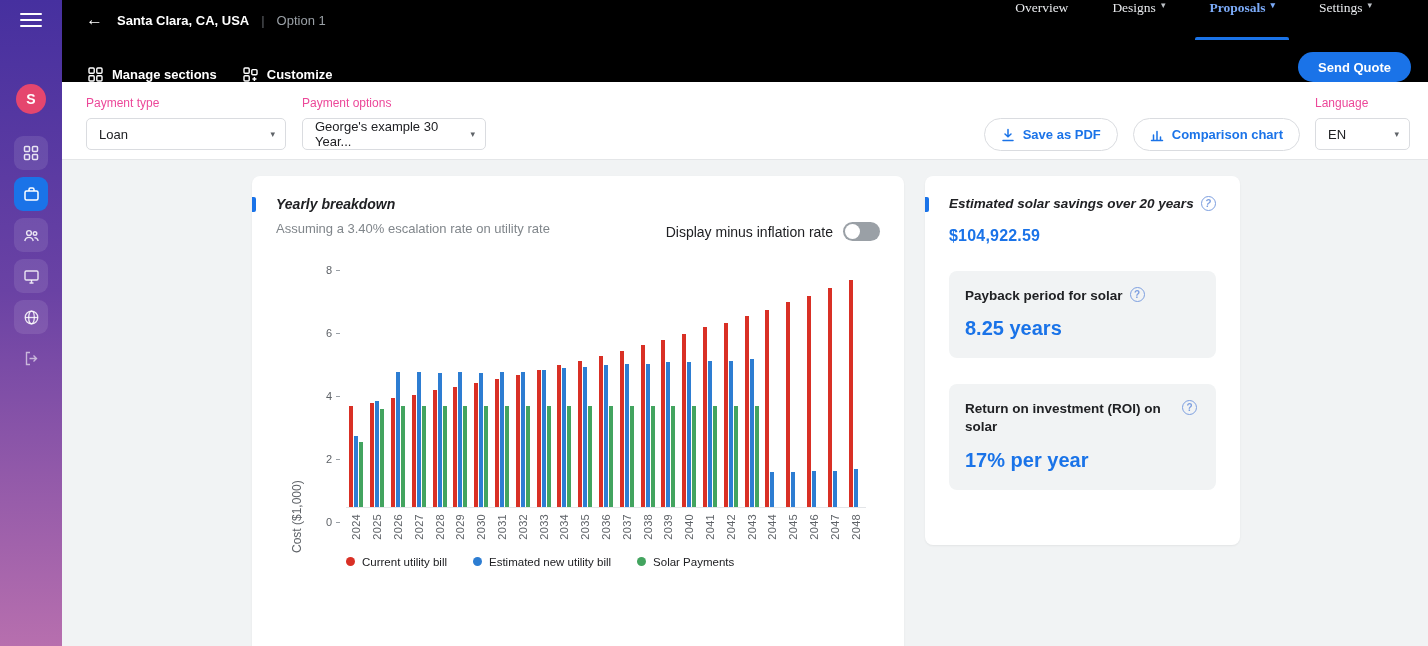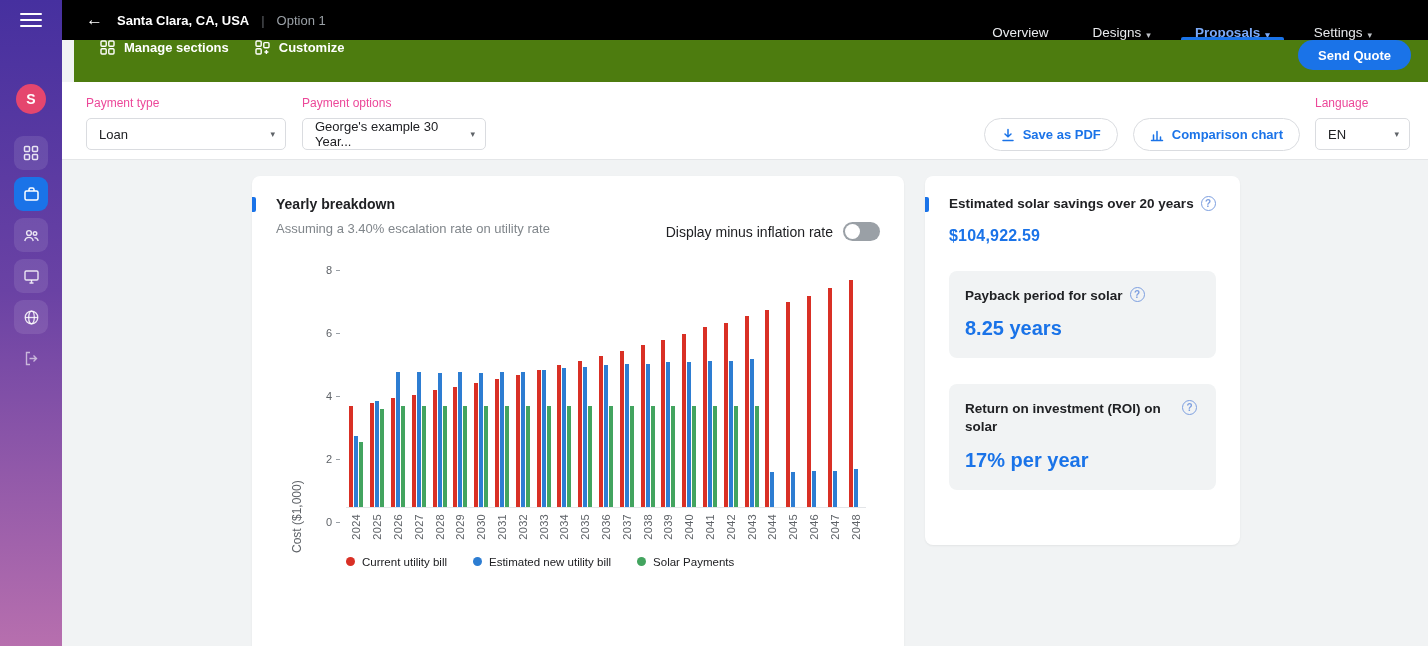--- a/index.html
+++ b/index.html
@@ -21,28 +21,28 @@
   .sb-btn.active { background:var(--accent,#1a73e8); color:#fff; }
   .sb-btn.dim { background:transparent; color:rgba(255,255,255,.6); }
 
   
   .topbar { position:absolute; left:62px; top:0; right:0; height:40px; background:#000; display:flex; align-items:center; color:#fff; }
   .back-arrow { margin-left:24px; font-size:17px; color:#fff; cursor:pointer; }
   .loc { margin-left:14px; font-size:13px; font-weight:bold; }
   .tb-sep { margin:0 12px; color:#5f6368; font-size:13px; }
   .opt { font-size:13px; color:#9aa0a6; }
   .nav { margin-left:auto; display:flex; height:100%; align-items:stretch; padding-right:34px; }
-  .nav-item { display:flex; align-items:flex-end; gap:5px; font-size:13.5px; color:#e8eaed; padding:0 22px; cursor:pointer; position:relative; }
+  .nav-item { display:flex; align-items:flex-start; gap:5px; font-size:13.5px; color:#e8eaed; padding:0 22px; cursor:pointer; position:relative;font-family:Liberation Serif, serif; }
   .nav-item .caret { font-size:9px; color:#bdc1c6; }
   .nav-item.active { color:var(--nav-active,#7baaf7); font-weight:bold; }
   .nav-item.active .caret { color:var(--nav-active,#7baaf7); }
   .nav-item.active::after { content:""; position:absolute; left:8px; right:8px; bottom:0; height:3px; background:var(--accent,#1a73e8); border-radius:2px 2px 0 0; }
 
   
-  .actionbar { position:absolute; left:62px; top:40px; right:0; height:42px; background:#4d7c0f; display:flex; align-items:flex-start; color:#fff;margin-left:12px; }
+  .actionbar { position:absolute; left:62px; top:40px; right:0; height:42px; background:#000000; display:flex; align-items:flex-end; color:#fff; }
   .ab-item { display:flex; align-items:center; gap:9px; font-size:13px; font-weight:bold; cursor:pointer; margin-left:26px; }
   .ab-item svg { display:block; }
   .send-quote { margin-left:auto; margin-right:17px; background:var(--accent,#1a73e8); color:#fff; border:none;
     height:30px; padding:0 20px; border-radius:16px; font-size:13px; font-weight:bold; cursor:pointer; font-family:inherit; }
 
   
   .toolbar { position:absolute; left:62px; top:82px; right:0; height:78px; background:#fff; border-bottom:1px solid #e4e6e8;
     display:flex; align-items:flex-start; padding:14px 18px 0 24px; }
   .tb-group { display:flex; flex-direction:column; }
   .tb-label { font-size:12px; color:#ec4899; margin-bottom:8px; }
@@ -57,21 +57,21 @@
     cursor:pointer; font-family:inherit; }
   .pill-btn + .pill-btn { margin-left:15px; }
   .lang-group { margin-left:15px; }
   .dd-lang { width:95px; }
 
   
   .main { position:absolute; left:62px; top:160px; right:0; bottom:0; background:var(--bg,#f1f3f4); overflow:hidden; }
   .card { position:absolute; background:#fff; border-radius:8px; box-shadow:0 1px 2px rgba(60,64,67,.08); }
   .chart-card { left:190px; top:16px; width:652px; height:500px; padding:20px 24px; }
   .savings-card { left:863px; top:16px; width:315px; height:369px; padding:20px 24px; }
-  .card-title-row { display:flex; align-items:center; gap:4px; position:relative; }
+  .card-title-row { display:flex; align-items:center; gap:4px; position:relative;font-style:italic; }
   .accent-bar { position:absolute; left:-24px; top:1px; width:4px; height:15px; background:var(--accent,#1a73e8); border-radius:0 2px 2px 0; }
   .card-title { font-size:14px; font-weight:bold; color:#202124; }
   .chart-header { display:flex; justify-content:space-between; align-items:flex-start; }
   .subtitle { font-size:13px; color:#80868b; margin-top:9px; }
   .toggle-row { display:flex; align-items:center; gap:10px; margin-top:26px; }
   .toggle-label { font-size:14px; color:#202124; }
   .toggle { width:37px; height:19px; border-radius:10px; background:#9aa0a6; position:relative; cursor:pointer; }
   .toggle .knob { position:absolute; left:2px; top:2px; width:15px; height:15px; border-radius:50%; background:#fff; }
 
   

